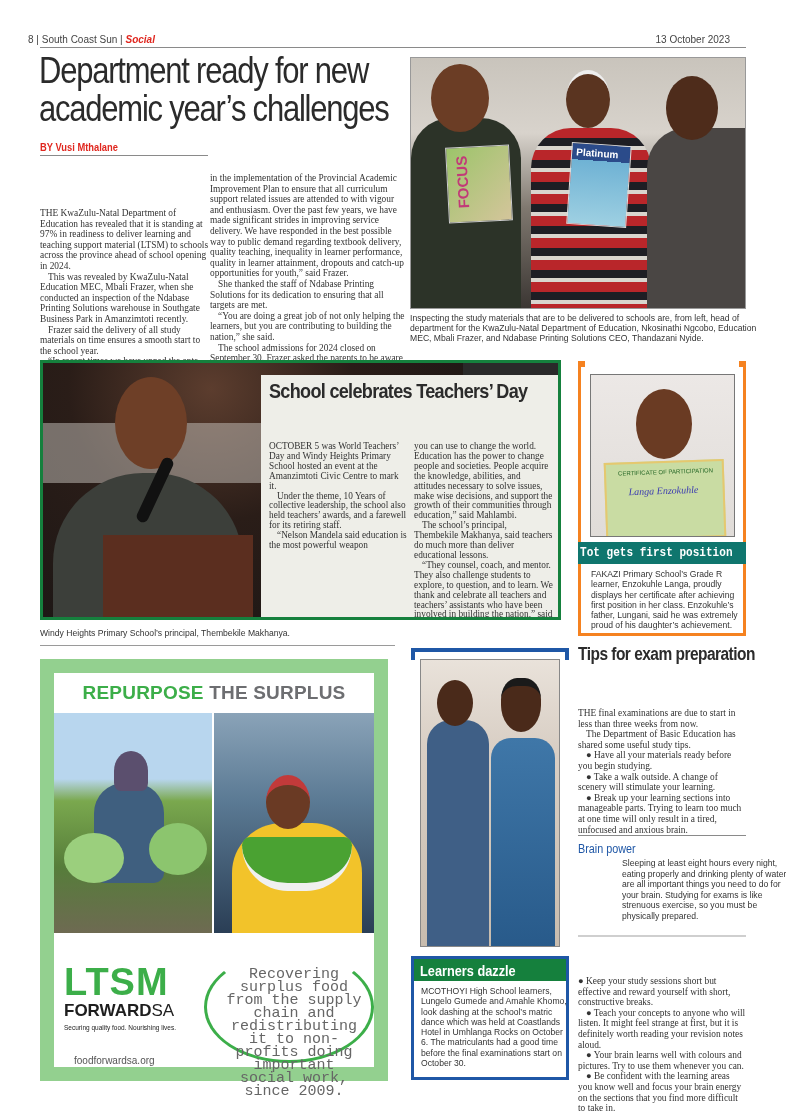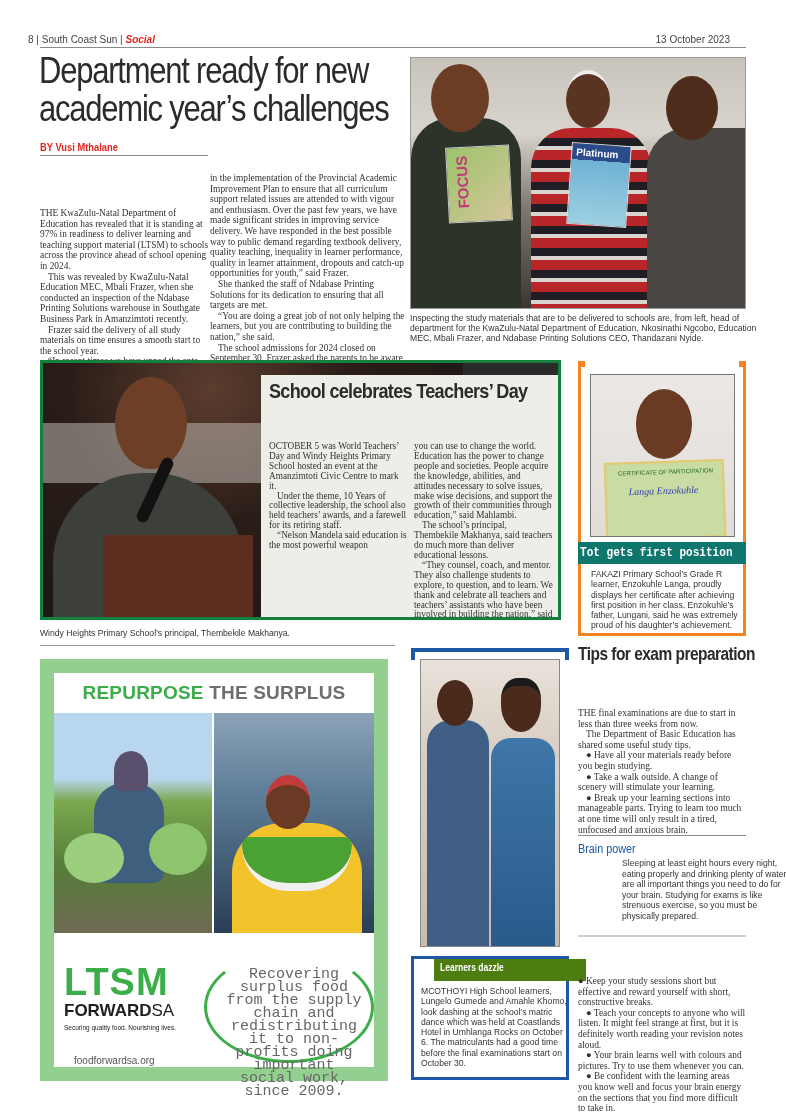--- a/index.html
+++ b/index.html
@@ -94,21 +94,21 @@
   
   #dazzle-frame-top { left: 411px; top: 648px; width: 158px; height: 4px; background: #1f57a6; }
   #dazzle-frame-top::before, #dazzle-frame-top::after { content:""; position:absolute; top:0; width:4px; height:12px; background:#1f57a6; }
   #dazzle-frame-top::before { left:0; } #dazzle-frame-top::after { right:0; }
   #dazzle-photo { left: 420px; top: 659px; width: 140px; height: 288px; border: 1px solid #888; background: linear-gradient(180deg,#e9e2da 0%,#d9cfc5 30%,#c8bcae 100%); overflow:hidden; }
   #dazzle-photo .boy { position:absolute; left:6px; top:60px; width:62px; height:228px; background:#3f5f86; border-radius:24px 24px 0 0; }
   #dazzle-photo .boyh { position:absolute; left:16px; top:20px; width:36px; height:46px; background:#4a2a1a; border-radius:50%; }
   #dazzle-photo .girl { position:absolute; left:70px; top:78px; width:64px; height:210px; background: linear-gradient(180deg,#3f77a8,#285a8a); border-radius:20px 20px 0 0; }
   #dazzle-photo .girlh { position:absolute; left:80px; top:18px; width:40px; height:54px; background:#4a2a1a; border-radius:40% 40% 50% 50%; border-top:8px solid #1a1a1a; }
   #dazzle-block { left: 411px; top: 956px; width: 158px; height: 124px; border: 3px solid #1f57a6; }
-  #dazzle-header { position:absolute; left:0; top:0; width:100%; height:22px; background:#4d7c0f; color:#fff; font-family:"Liberation Sans", sans-serif; font-weight:bold; font-size:10px; padding: 3px 6px; margin-left: 20px; }
+  #dazzle-header { position:absolute; left:0; top:0; width:100%; height:22px; background:#15803d; color:#fff; font-family:"Liberation Sans", sans-serif; font-weight:bold; font-size:15px; padding: 3px 6px; }
   #dazzle-header span { display:inline-block; transform: scaleX(0.85); transform-origin:left; white-space:nowrap; }
   #dazzle-text { position:absolute; left:7px; top:27px; width:146px; font-family:"Liberation Sans", sans-serif; font-size:8.6px; line-height:10.3px; color:#333; }
 
   
   #tips-title { left: 578px; top: 644px; font-family:"Liberation Sans", sans-serif; font-size:18px; color:#2b2b2b; letter-spacing:-0.6px; transform: scaleX(0.86); transform-origin:left; white-space:nowrap; }
   #tips-col1 { left: 578px; top: 672px; width: 168px; }
   #tips-rule1 { left: 578px; top: 835px; width: 168px; height: 1px; background: #8a8a8a; }
   #brain-title { left: 578px; top: 842px; font-family:"Liberation Sans", sans-serif; font-size:12px; color:#1f57a6; transform: scaleX(0.9); transform-origin:left; }
   #brain-text { left: 578px; top: 858px; width: 168px; font-family:"Liberation Sans", sans-serif; font-size:8.6px; line-height:10.5px; color:#333;margin-left:44px; }
   #tips-rule2 { left: 578px; top: 935px; width: 168px; height: 2px; background: #cfcfcf; }

